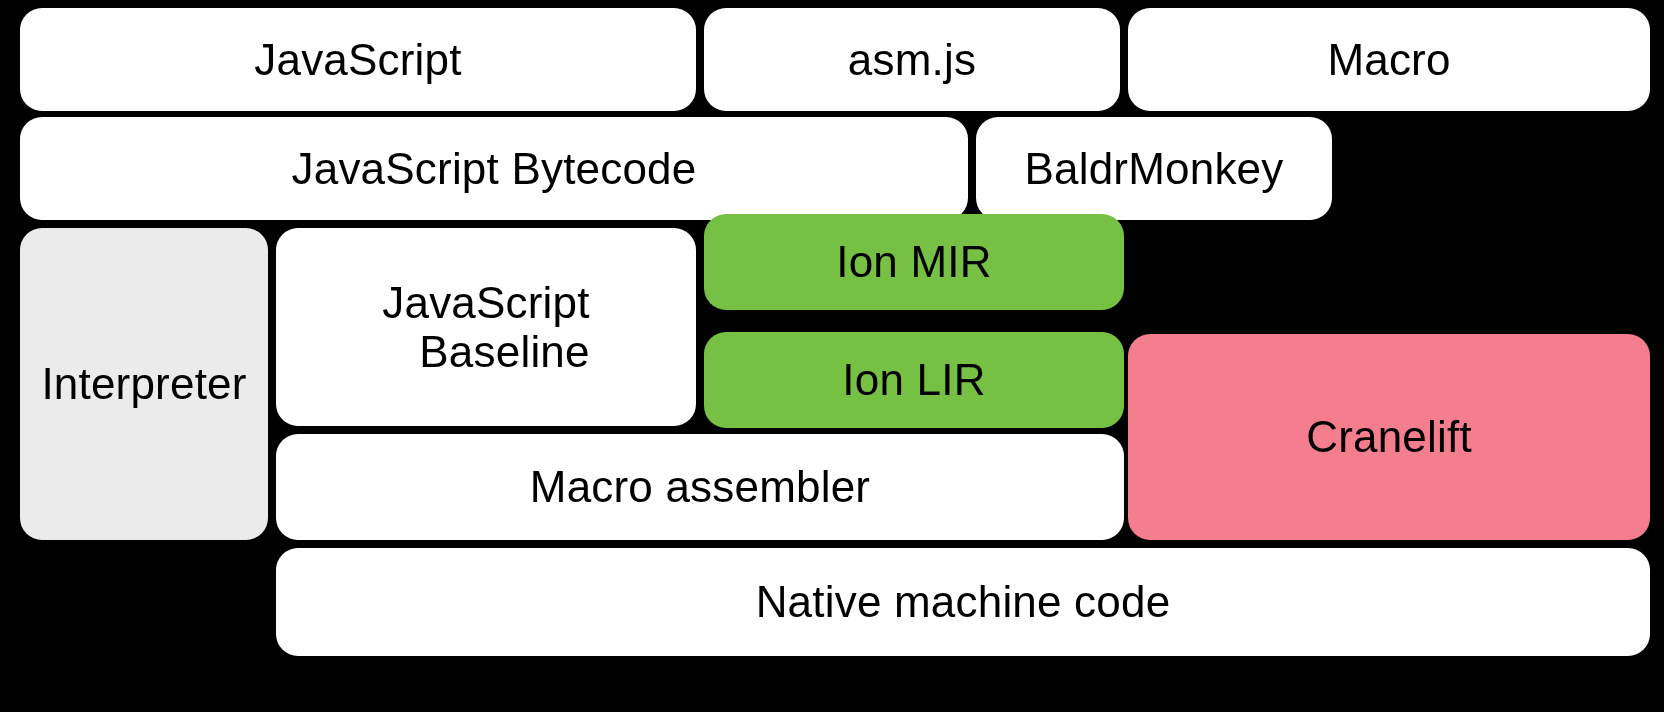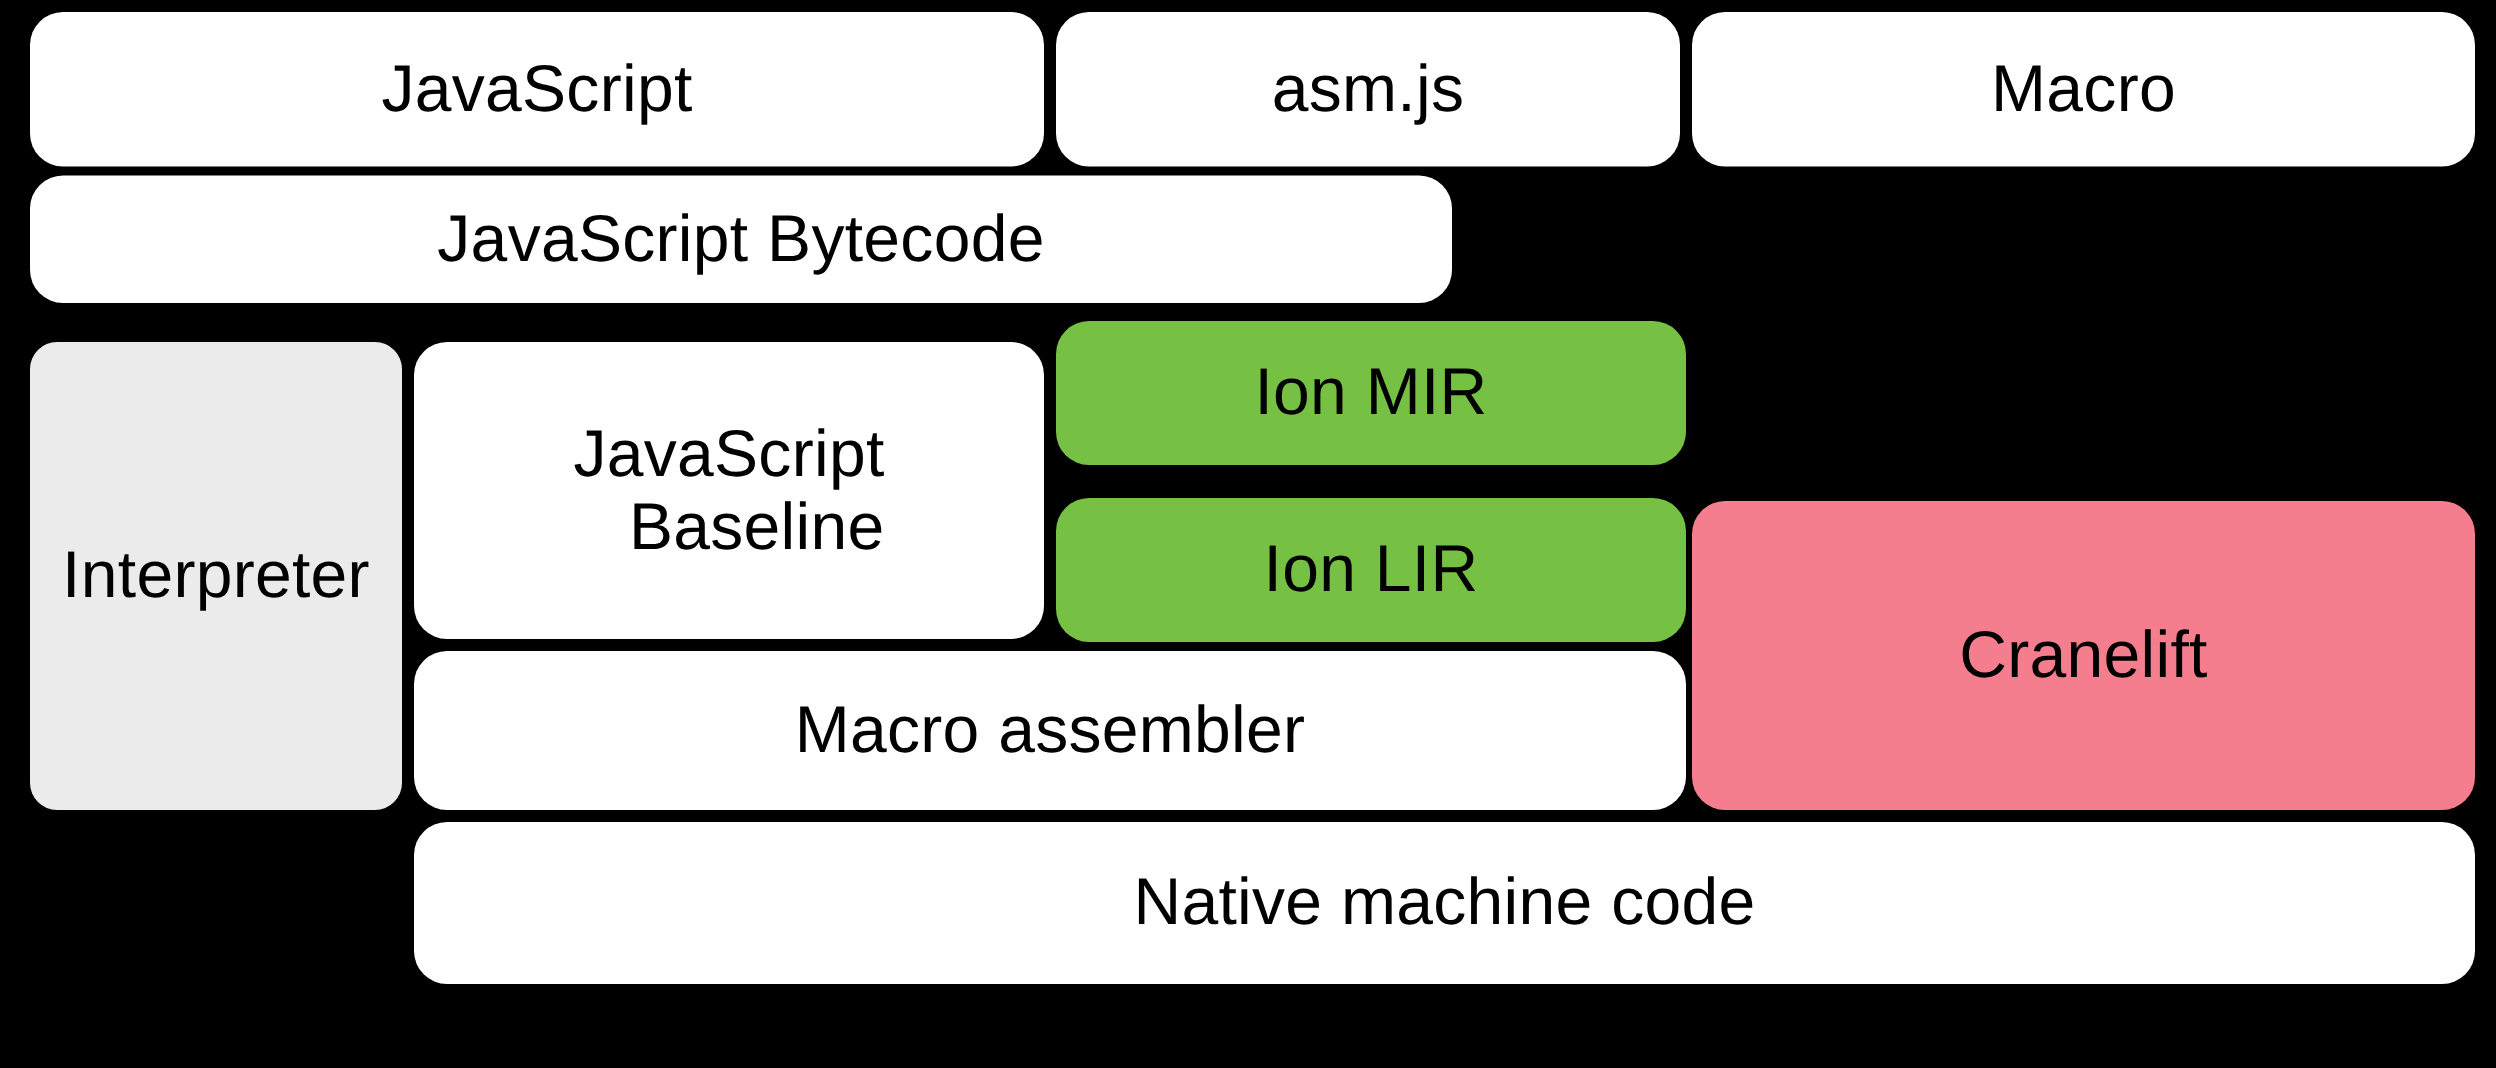--- a/index.html
+++ b/index.html
@@ -50,26 +50,29 @@
   </div>
 
   <div class="box fill-white" style="left:704px; top:8px; width:416px; height:103px;">
     <span>asm.js</span>
   </div>
 
   <div class="box fill-white" style="left:1128px; top:8px; width:522px; height:103px;">
     <span>Macro</span>
   </div>
 
-  <div class="box fill-white" style="left:20px; top:117px; width:948px; height:85px;">
+  <div class="box fill-white" style="left:20px; top:117px; width:948px; height:103px;">
     <span>JavaScript Bytecode</span>
   </div>
 
+  <div class="box fill-white" style="left:976px; top:117px; width:356px; height:103px;">
+    <span>BaldrMonkey</span>
+  </div>
 
-  <div class="box fill-gray" style="left:20px; top:228px; width:248px; height:312px;border-radius:18px;">
+  <div class="box fill-gray" style="left:20px; top:228px; width:248px; height:312px;">
     <span>Interpreter</span>
   </div>
 
   <div class="box fill-white" style="left:276px; top:228px; width:420px; height:198px;">
     <span>JavaScript
 Baseline</span>
   </div>
 
   <div class="box fill-green" style="left:704px; top:214px; width:420px; height:96px;">
     <span>Ion MIR</span>

